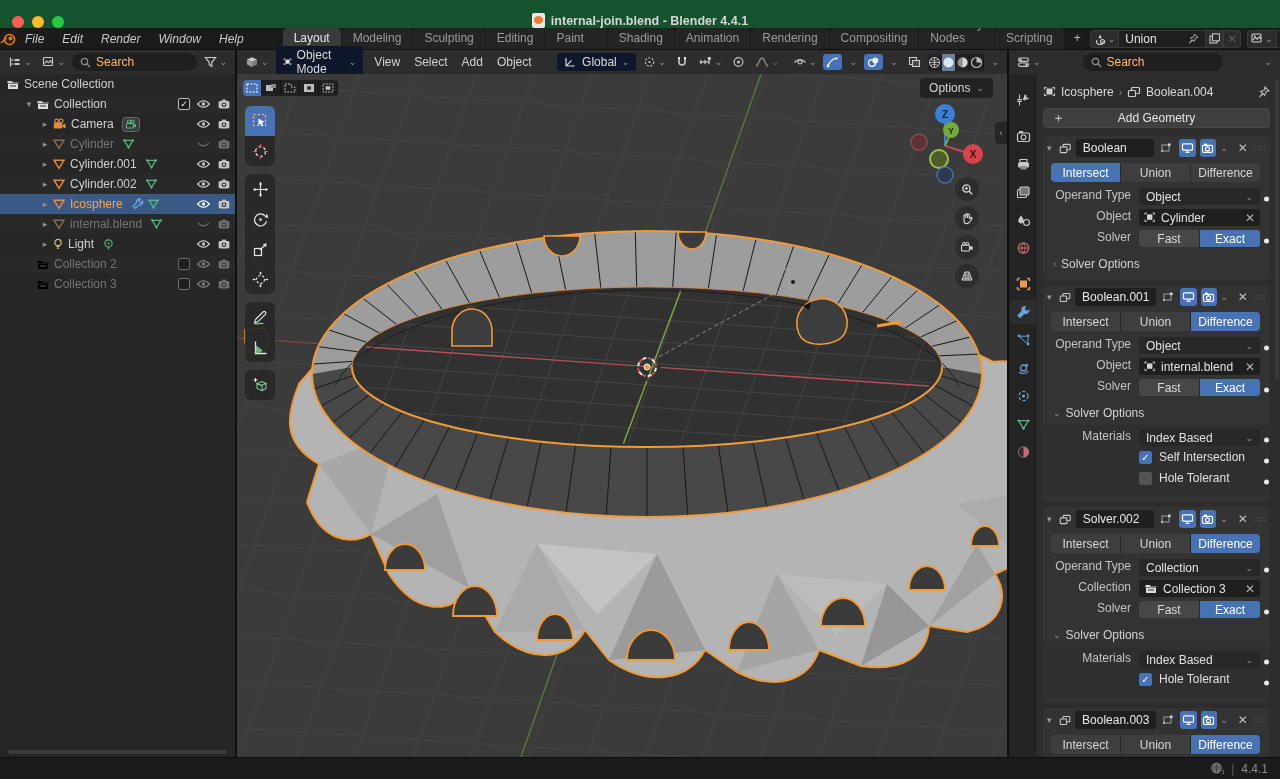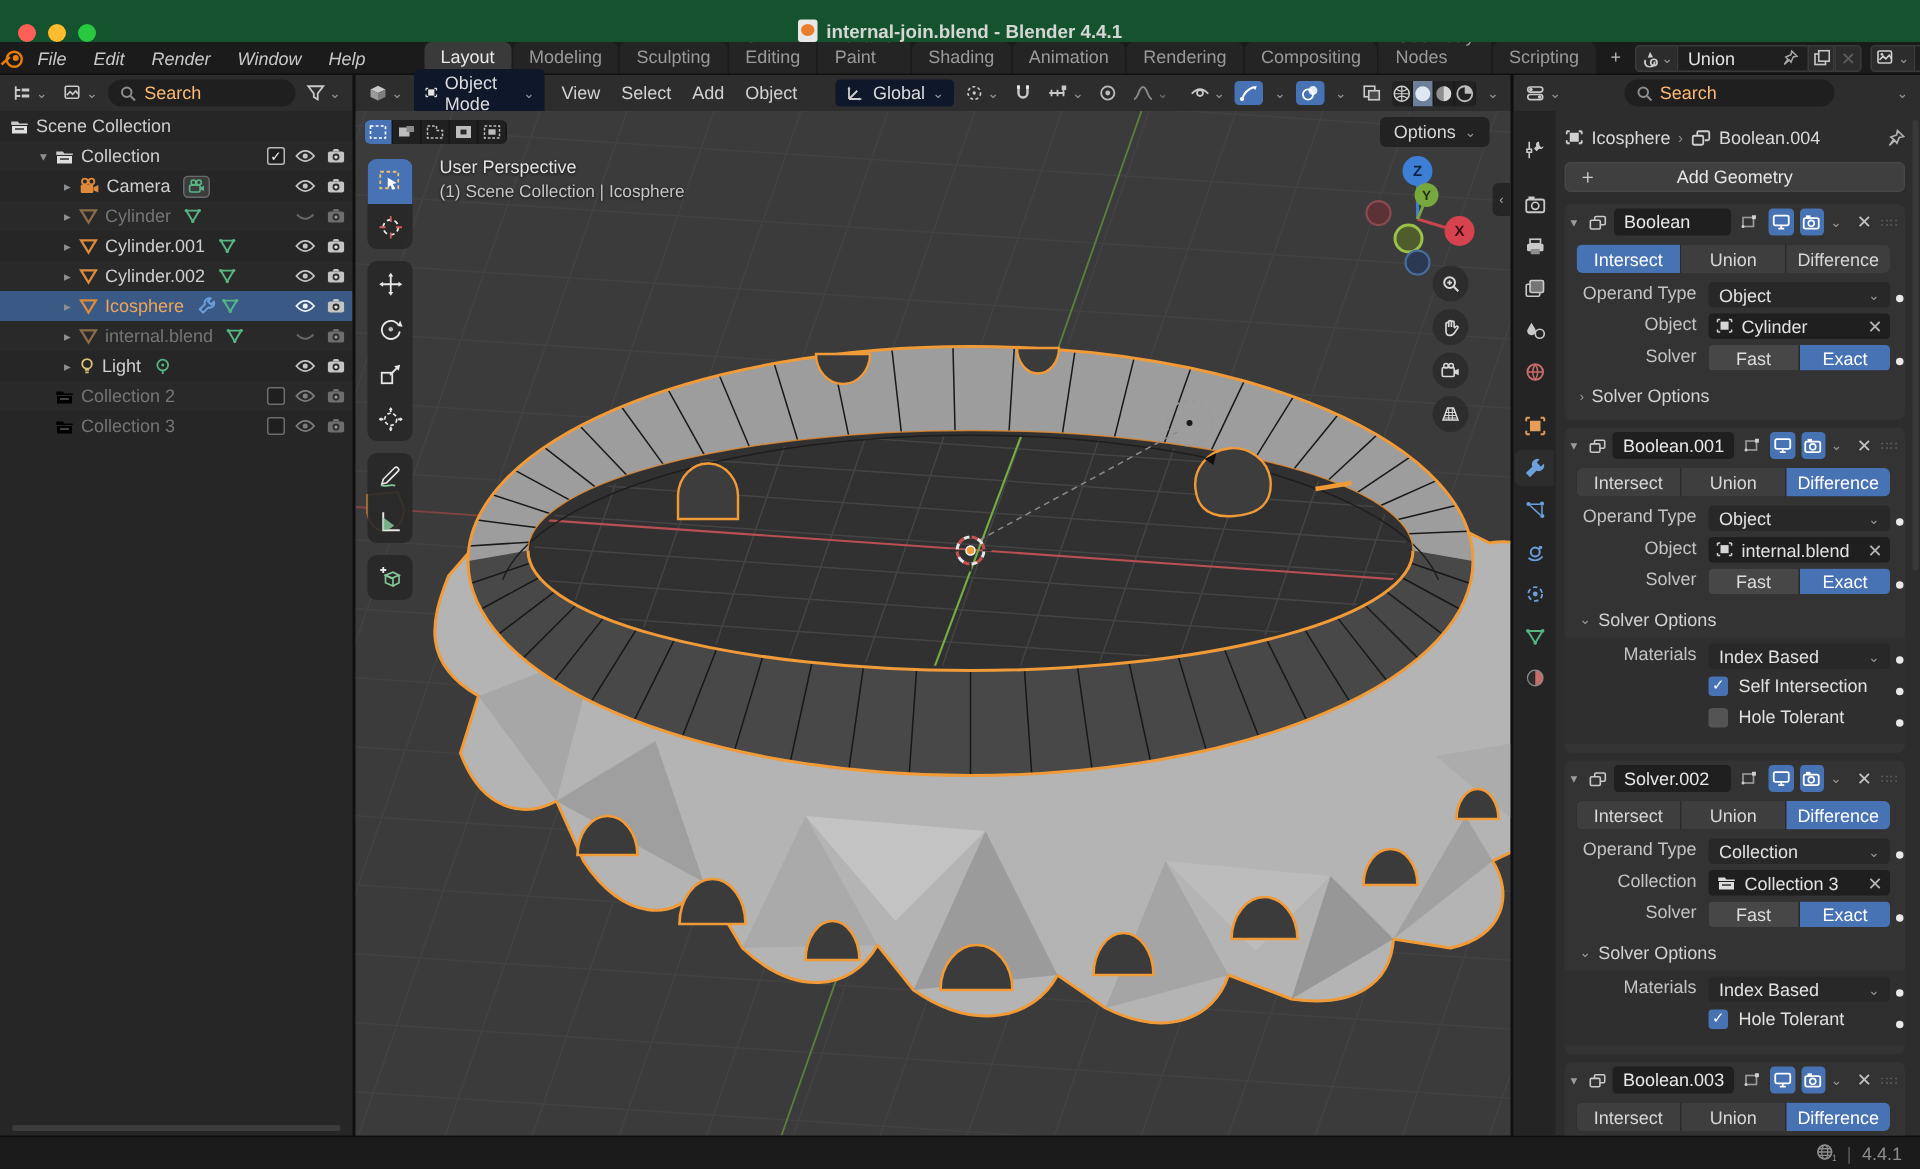--- a/index.html
+++ b/index.html
@@ -1034,24 +1034,20 @@
           <div class="tool-btn">
             <svg class="ic" width="17" height="17" viewBox="0 0 17 17">
               <path d="M5 6.5 10 4.5l4 2-5 2z" fill="none" stroke="#86c79a" stroke-width="1.1"></path>
               <path d="M5 6.5v5l5 2.2v-5.2zM14 6.5v5l-4 2.2" fill="none" stroke="#86c79a" stroke-width="1.1"></path>
               <path d="M3.5 1v4M1.5 3h4" stroke="#e8e8e8" stroke-width="1.2"></path>
             </svg>
           </div>
         </div>
       </div>
 
-    <div id="vp-overlay-text">
-      <div class="l1">User Perspective</div>
-      <div class="l2">(1) Scene Collection | Icosphere</div>
-    </div>
 
     <div id="vp-options">
       <span>Options</span>
         <span class="chev">⌄</span>
     </div>
 
     <svg id="vp-gizmo" width="84" height="84" viewBox="0 0 84 84">
       <line x1="42" y1="44" x2="42" y2="16" stroke="#3d7fd4" stroke-width="2"></line>
       <line x1="42" y1="44" x2="68" y2="52" stroke="#c8454f" stroke-width="2"></line>
       <line x1="42" y1="44" x2="48" y2="30" stroke="#77a83d" stroke-width="2"></line>

